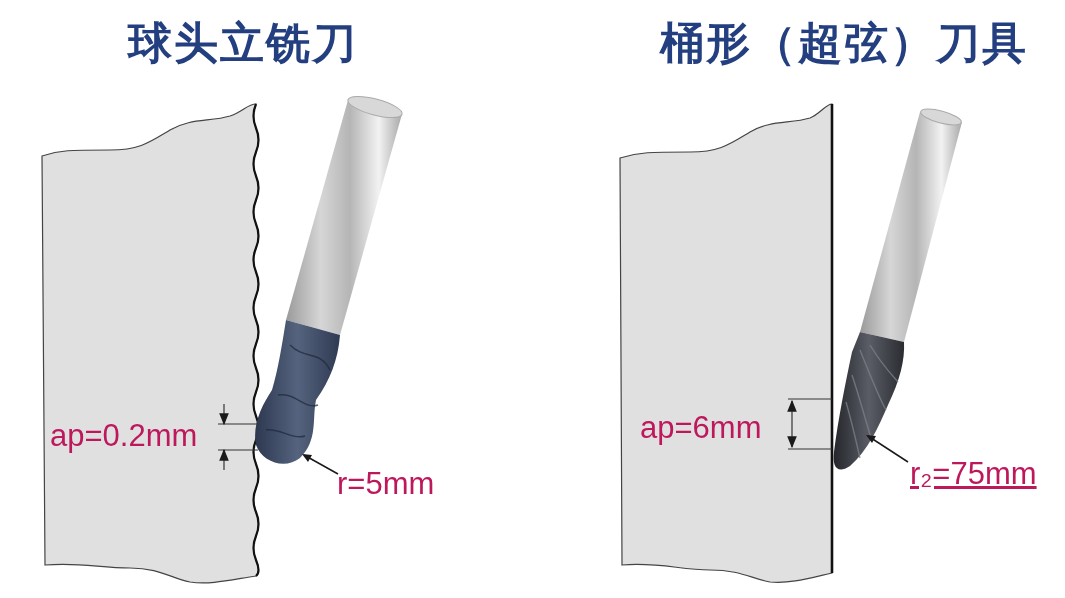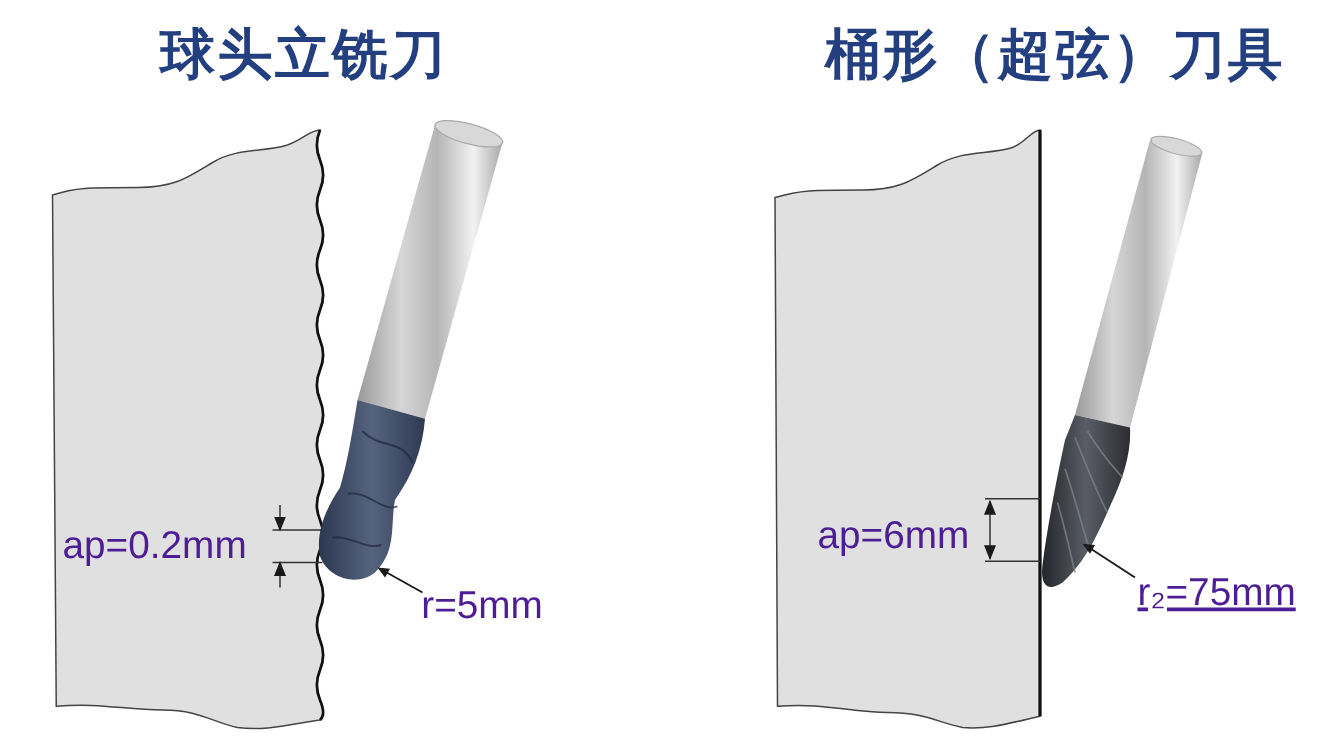--- a/index.html
+++ b/index.html
@@ -1,21 +1,21 @@
 <!DOCTYPE html>
 <html><head>
 <meta charset="utf-8">
 <style>
   html,body{margin:0;padding:0;background:#ffffff;}
   body{width:1065px;height:598px;position:relative;overflow:hidden;font-family:"DejaVu Sans",sans-serif;}
   .title{position:absolute;top:14px;color:#233f80;font-weight:bold;font-size:44px;letter-spacing:2px;white-space:nowrap;font-family:Liberation Serif, serif;}
   #title-left{left:128px;}
   #title-right{left:660px;text-align:center;}
   svg.diagram{position:absolute;left:0;top:0;}
-  .lbl{position:absolute;font-family:"Liberation Sans",sans-serif;font-size:31px;color:#4c1d95;white-space:nowrap;}
+  .lbl{position:absolute;font-family:"Liberation Sans",sans-serif;font-size:31px;color:#be185d;white-space:nowrap;}
 </style>
 </head>
 <body>
 
 <div class="title" id="title-left">球头立铣刀</div>
 <div class="title" id="title-right">桶形（超弦）刀具</div>
 
 <svg class="diagram" width="1065" height="598" viewBox="0 0 1065 598">
   <defs>
     <linearGradient id="shankGrad" x1="0" y1="0" x2="1" y2="0">
@@ -87,14 +87,14 @@
     <line x1="788" y1="449" x2="832" y2="449" stroke="#333" stroke-width="1.2"></line>
     <line x1="792" y1="424" x2="792" y2="401" stroke="#333" stroke-width="1.2" marker-end="url(#arrowhead)"></line>
     <line x1="792" y1="424" x2="792" y2="447" stroke="#333" stroke-width="1.2" marker-end="url(#arrowhead)"></line>
     <line x1="868" y1="436" x2="908" y2="462" stroke="#1a1a1a" stroke-width="1.5"></line>
     <path d="M866,435 L876,436 L872,443 z" fill="#1a1a1a"></path>
   </g>
 </svg>
 
 <div class="lbl" style="left:50px;top:418px;">ap=0.2mm</div>
 <div class="lbl" style="left:337px;top:466px;text-align:right;">r=5mm</div>
-<div class="lbl" style="left:640px;top:410px;margin-left:14px;">ap=6mm</div>
+<div class="lbl" style="left:640px;top:410px;">ap=6mm</div>
 <div class="lbl" style="left:910px;top:456px;text-decoration:underline;">r₂=75mm</div>
 
 </body></html>

